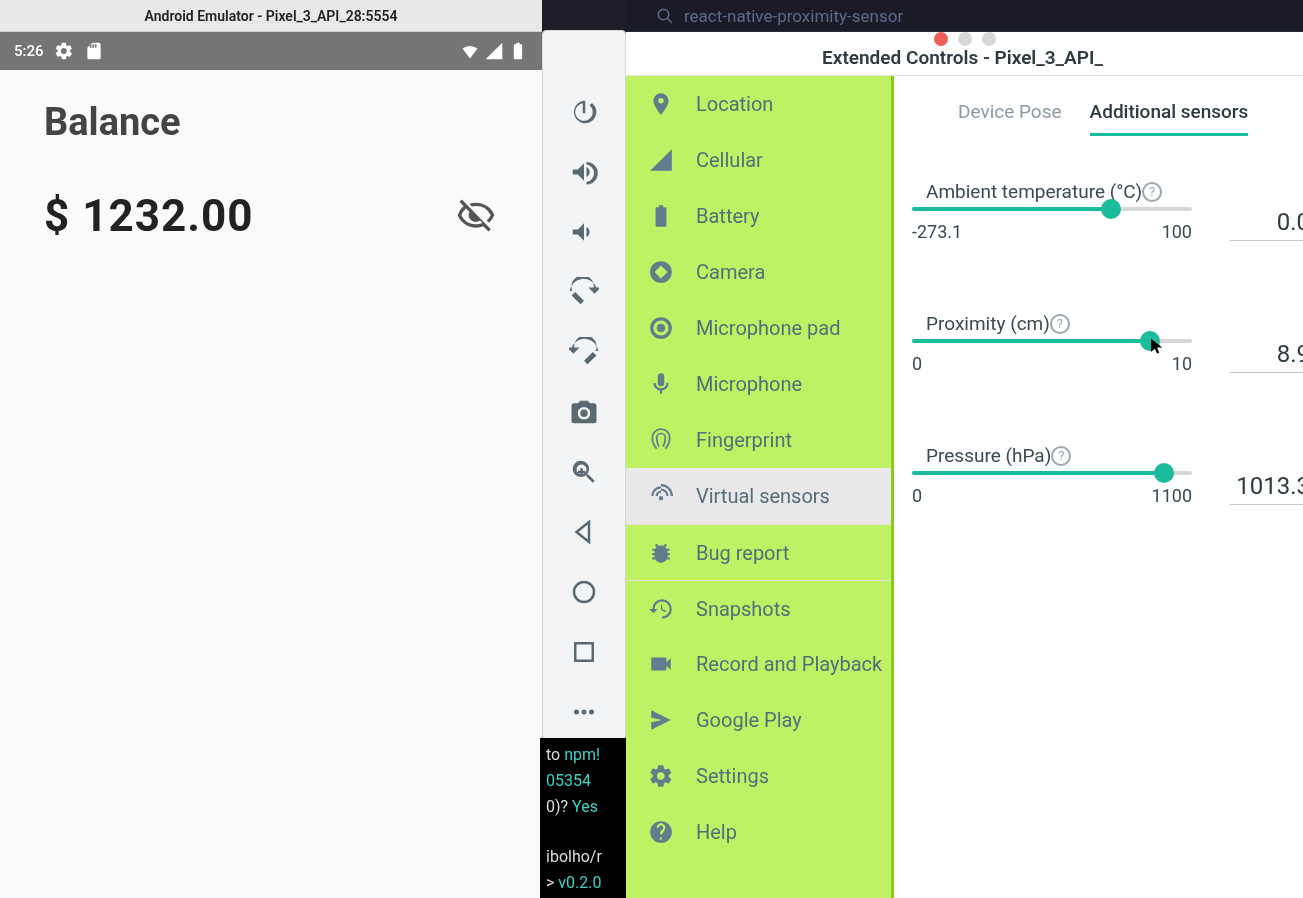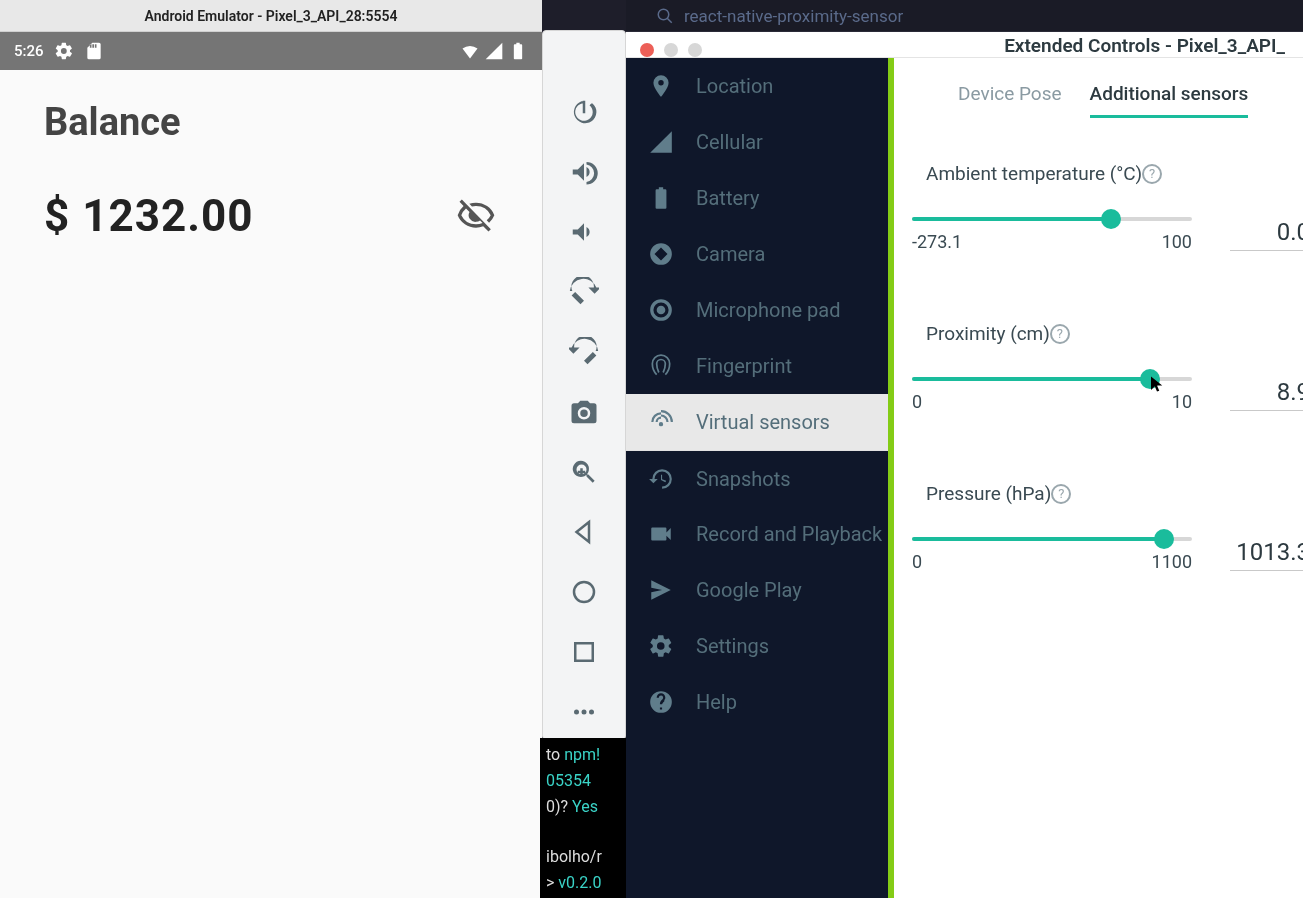--- a/index.html
+++ b/index.html
@@ -32,39 +32,39 @@
   .terminal .white { color:#ddd; }
   .terminal .cyan { color:#3ad3c7; }
 
   
   .dark-search { position:absolute; left:626px; top:0; right:0; height:32px; background:#1a1b26; display:flex; align-items:center; border-bottom:1px solid #2a2b38;}
   .dark-search .box { margin-left:30px; display:flex; align-items:center; gap:10px; color:#5a6a8a; font-size:17px; }
   .dark-search svg { width:18px; height:18px; stroke:#5a6a8a; fill:none; stroke-width:2;}
 
   
   .ext-window { position:absolute; left:626px; top:32px; right:0; bottom:0; background:#fff; display:flex; flex-direction:column; }
-  .ext-titlebar { height:26px; display:flex; align-items:flex-end; padding:0 14px; border-bottom:1px solid #e4e4e4;}
+  .ext-titlebar { height:44px; display:flex; align-items:center; padding:0 14px; border-bottom:1px solid #e4e4e4;flex-direction:column;}
   .traffic { display:flex; gap:10px; }
   .traffic span { width:14px; height:14px; border-radius:50%; background:#d7d7d7; display:inline-block;}
   .traffic .red { background:#ec5f57; }
   .ext-titlebar .title { flex:1; text-align:right; font-size:19px; font-weight:600; color:#2d3a40; padding-right:4px; white-space:nowrap; overflow:hidden;}
   .ext-body { flex:1; display:flex; overflow:hidden;}
-  .ext-sidebar { width:268px; background:#0f172a; border-right:6px solid #84cc16; overflow-y:auto;}
+  .ext-sidebar { width:268px; background:#bef264; border-right:3px solid #84cc16; overflow-y:auto;}
   .ext-item { height:56px; display:flex; align-items:center; gap:22px; padding-left:22px; font-size:20px; color:#546e7a; cursor:pointer;}
   .ext-item.active { background:#e8e8e8; }
   .ext-item.sep { border-top:1px solid #e2e2e2; }
   .ext-item svg { width:26px; height:26px; fill:#607d8b; }
   .ext-content { flex:1; padding:24px 30px 24px 18px; overflow:hidden;}
   .tabs { display:flex; gap:28px; font-size:19px; color:#8a9aa2; margin-bottom:44px;margin-left:46px;}
   .tabs .tab { padding-bottom:10px; cursor:pointer;}
   .tabs .tab.active { color:#2d3a40; border-bottom:3px solid #1abc9c; font-weight:500;}
   .sensor-block { margin-bottom:70px; }
   .sensor-label { font-size:19px; color:#3a4a52; margin-left:14px; display:flex; align-items:center; }
   .help-circ { width:20px; height:20px; border:2px solid #9aa7ad; border-radius:50%; display:inline-flex; align-items:center; justify-content:center; font-size:13px; color:#9aa7ad;}
-  .slider-row { display:flex; align-items:center; gap:38px; margin-top:32px;}
+  .slider-row { display:flex; align-items:center; gap:38px; margin-top:4px;}
   .slider-wrap { flex:0 0 280px; position:relative;}
   .slider-track { height:4px; background:#d7d7d7; border-radius:2px; position:relative;}
   .slider-fill { position:absolute; left:0; top:0; height:4px; background:#1abc9c; border-radius:2px;}
   .slider-thumb { position:absolute; top:-8px; width:20px; height:20px; background:#1abc9c; border-radius:50%; transform:translateX(-50%); cursor:grab;}
   .minmax { display:flex; justify-content:space-between; font-size:18px; color:#3a4a52; margin-top:10px;}
   .sensor-value { font-size:24px; color:#2d3a40; min-width:80px; text-align:right; border-bottom:1px solid #c9c9c9; padding-bottom:4px;}
   .cursor { position:absolute; width:18px; height:18px; pointer-events:none;}
 </style>
 </head>
 <body>
@@ -205,29 +205,41 @@
           <span>Camera</span>
         </div>
         <div class="ext-item">
           <svg viewBox="0 0 24 24">
             <path d="M12 2a10 10 0 100 20 10 10 0 000-20zm0 3a7 7 0 11-7 7 7 7 0 017-7zm0 3a4 4 0 104 4 4 4 0 00-4-4z"></path>
           </svg>
           <span>Microphone pad</span>
         </div>
         <div class="ext-item">
           <svg viewBox="0 0 24 24">
+            <path d="M12 14a3 3 0 003-3V5a3 3 0 00-6 0v6a3 3 0 003 3zm5-3a5 5 0 01-10 0H5a7 7 0 006 6.92V21h2v-3.08A7 7 0 0019 11z"></path>
+          </svg>
+          <span>Microphone</span>
+        </div>
+        <div class="ext-item">
+          <svg viewBox="0 0 24 24">
             <path d="M12 2a8 8 0 00-8 8c0 6 4 10 4 10m4-18a8 8 0 018 8c0 6-4 10-4 10M12 6a4 4 0 00-4 4c0 4 2 8 2 8m2-12a4 4 0 014 4c0 4-2 8-2 8" fill="none" stroke="#607d8b" stroke-width="1.6"></path>
           </svg>
           <span>Fingerprint</span>
         </div>
         <div class="ext-item active">
           <svg viewBox="0 0 24 24">
             <path d="M12 7a5 5 0 015 5h2a7 7 0 00-7-7zm0-4a9 9 0 019 9h2A11 11 0 0012 1zM9 12a3 3 0 013-3V7a5 5 0 00-5 5zm-4 0a7 7 0 017-7V3a9 9 0 00-9 9zm7 0a2 2 0 102 2 2 2 0 00-2-2z"></path>
           </svg>
           <span>Virtual sensors</span>
+        </div>
+        <div class="ext-item sep">
+          <svg viewBox="0 0 24 24">
+            <path d="M20 8h-2.81A6 6 0 0016 6.35l1.59-1.59L16.17 3.34 14.11 5.4A6 6 0 0012 5a6 6 0 00-2.11.4L7.83 3.34 6.41 4.76 8 6.35A6 6 0 006.81 8H4v2h2.09A6 6 0 006 11v1H4v2h2v1a6 6 0 00.09 1H4v2h2.81a6 6 0 0010.38 0H20v-2h-2.09A6 6 0 0018 15v-1h2v-2h-2v-1a6 6 0 00-.09-1H20z"></path>
+          </svg>
+          <span>Bug report</span>
         </div>
         <div class="ext-item sep">
           <svg viewBox="0 0 24 24">
             <path d="M13 3a9 9 0 00-9 9H1l4 4 4-4H6a7 7 0 117 7v2a9 9 0 000-18zm-1 5v5l4 2 .75-1.5L13 12.25V8z"></path>
           </svg>
           <span>Snapshots</span>
         </div>
         <div class="ext-item">
           <svg viewBox="0 0 24 24">
             <path d="M17 10.5V7a1 1 0 00-1-1H4a1 1 0 00-1 1v10a1 1 0 001 1h12a1 1 0 001-1v-3.5l4 4v-11z"></path>

